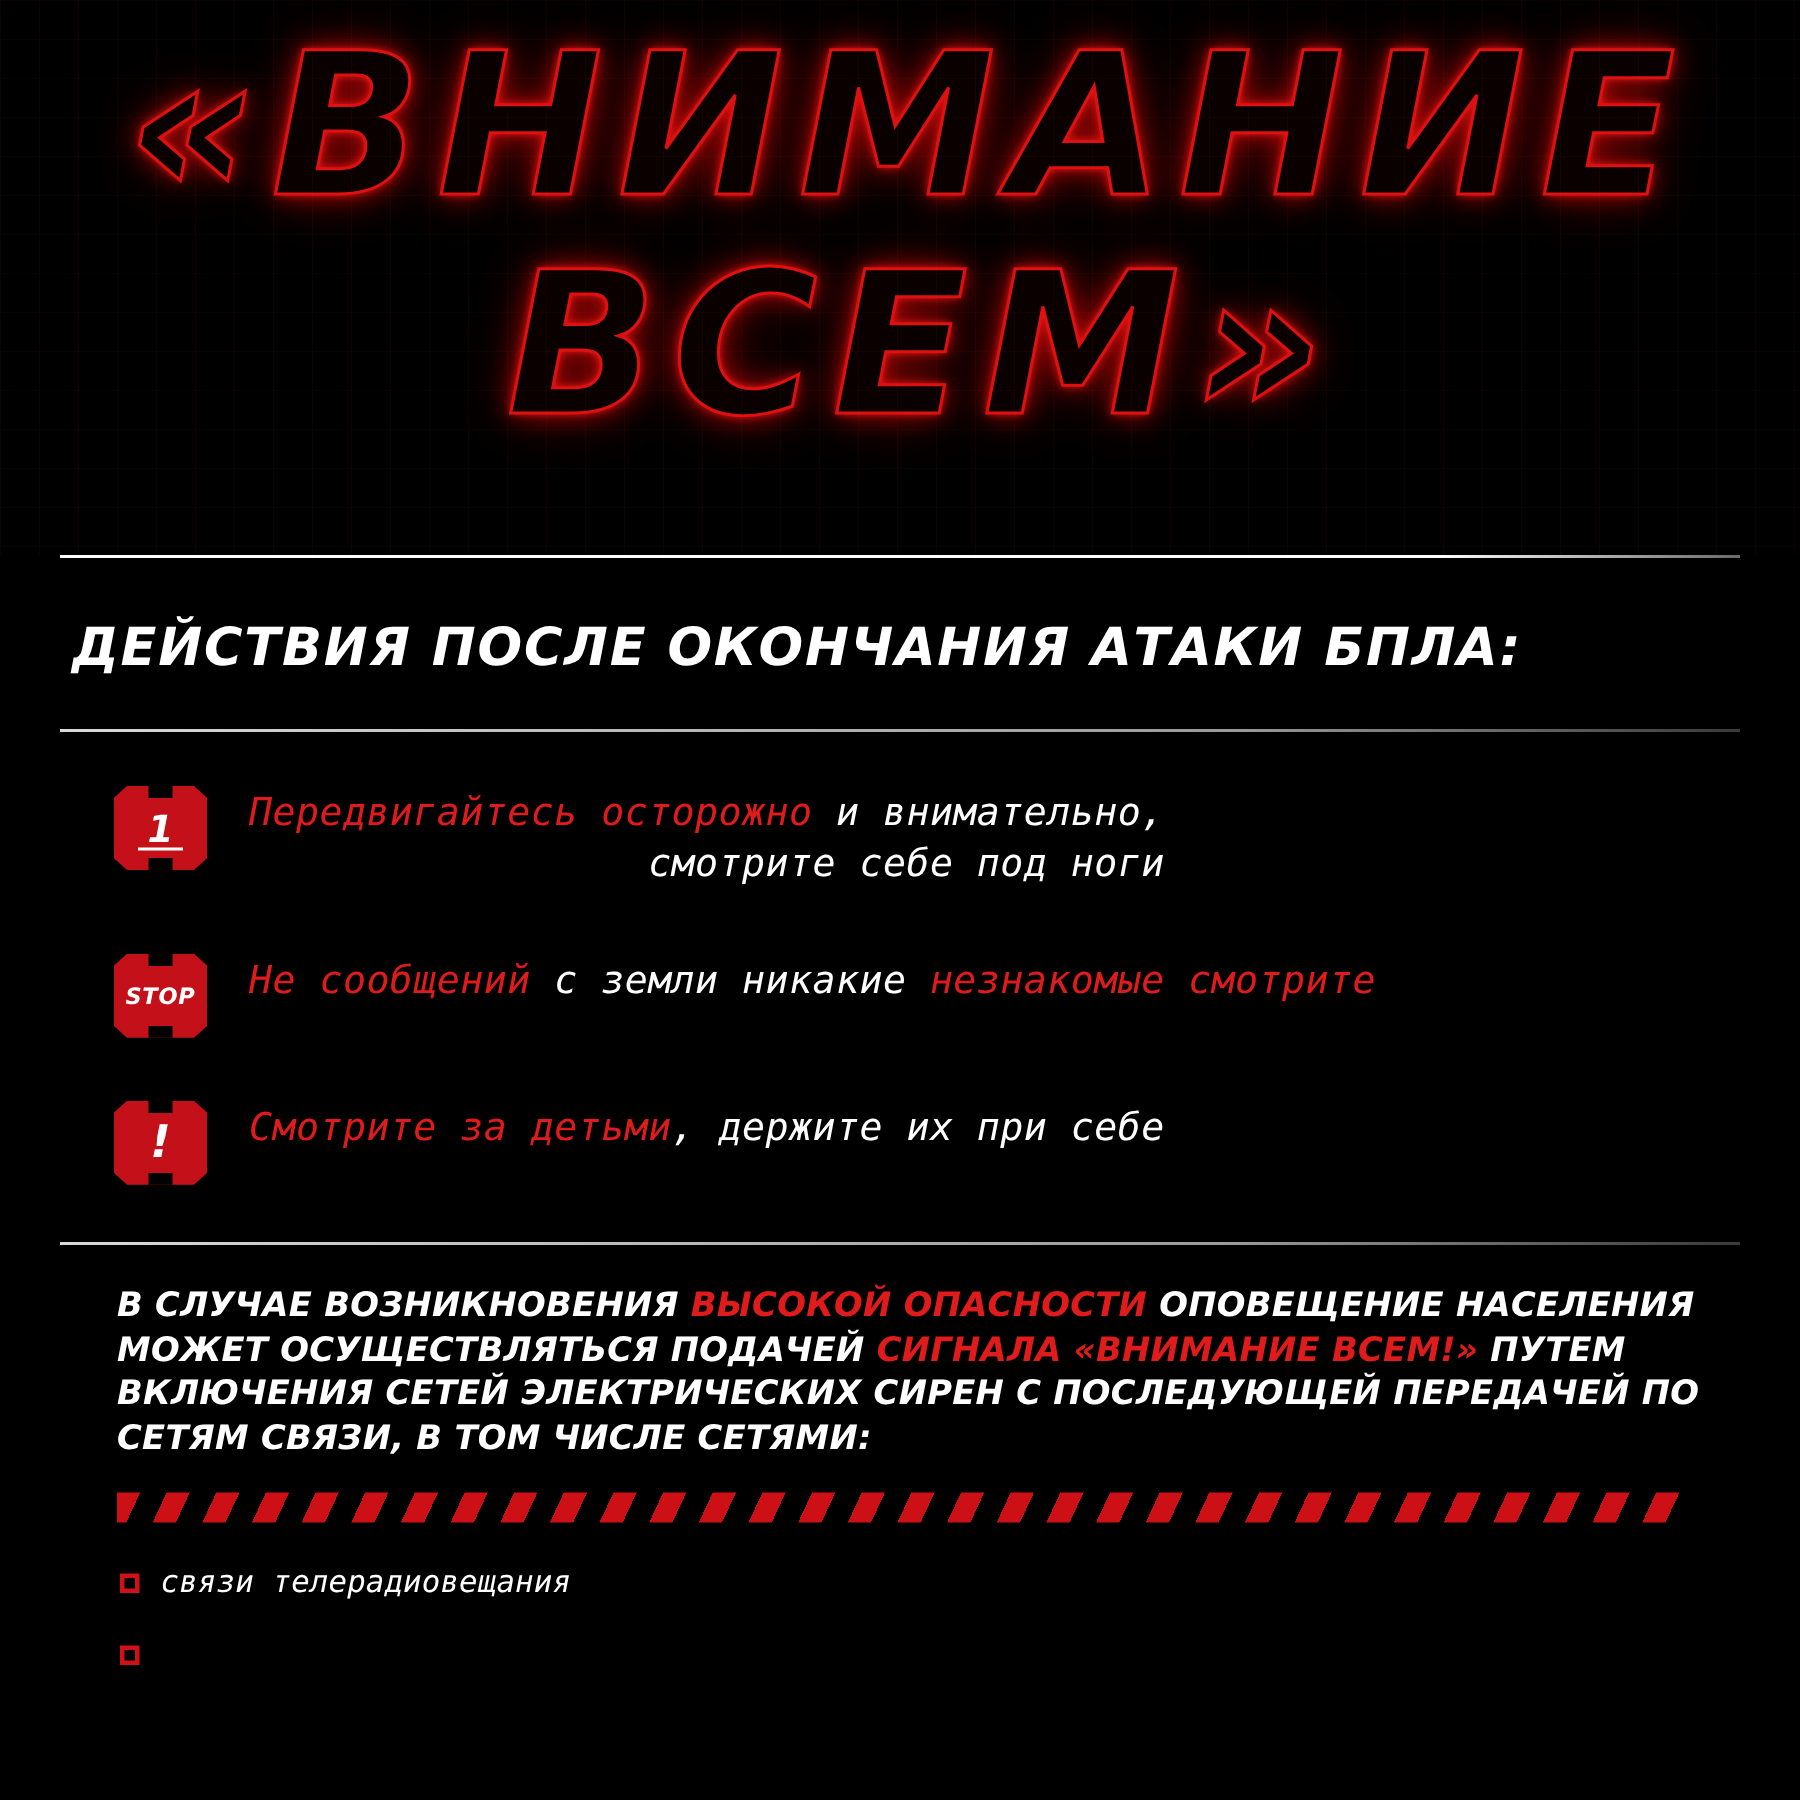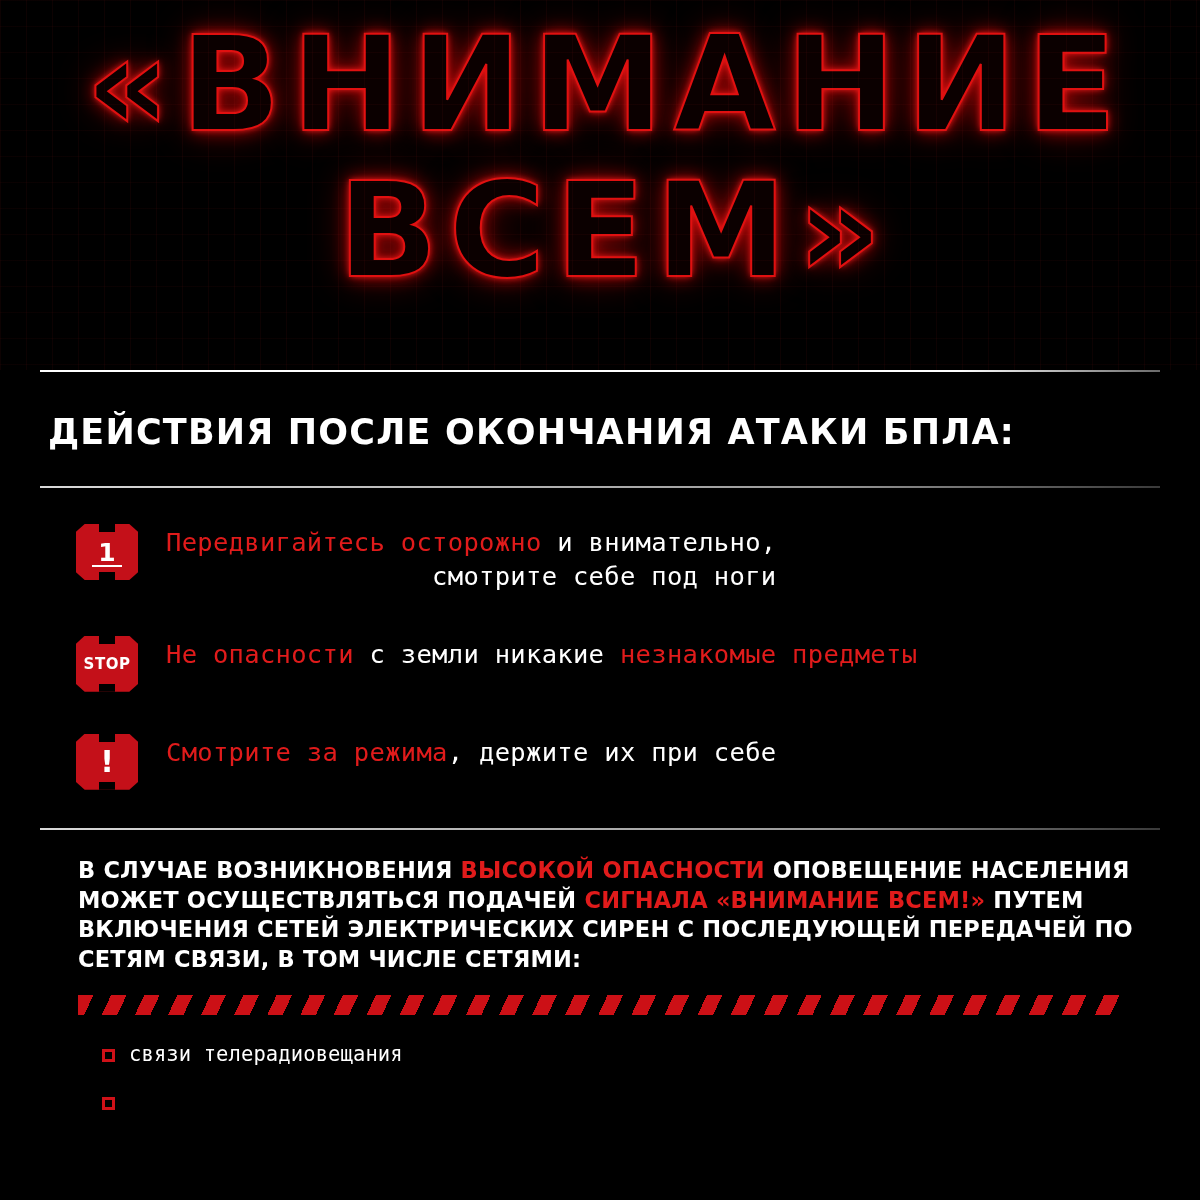--- a/index.html
+++ b/index.html
@@ -11,20 +11,21 @@
     font-family: "Liberation Sans", sans-serif;
     overflow: hidden;
   }
 
   .poster {
     position: relative;
     width: 1200px;
     height: 1108px;
     background: #000;
     color: #ffffff;
+    font-style: italic;
   }
 
   
   .hero {
     position: relative;
     height: 370px;
     padding-top: 18px;
   }
 
   .hero-line {
@@ -189,21 +190,21 @@
     margin: 20px 0 26px 78px;
     background-image: repeating-linear-gradient(
       115deg,
       #cc1016 0px, #cc1016 14px,
       #000000 14px, #000000 30px);
   }
 
   
   .bullets {
     display: flex;
-    padding: 0 40px 0 102px;
+    padding: 0 40px 0 80px;
   }
 
   .bullet-col { flex: 1 1 0; }
   .bullet-col.left  { max-width: 500px; }
 
   .bullet {
     display: flex;
     align-items: flex-start;
     margin-bottom: 22px;
   }
@@ -251,29 +252,29 @@
         <div class="badge-underline"></div>
       </div>
       <div class="step-text"><span class="hl">Передвигайтесь осторожно</span> и внимательно,<br>смотрите себе под ноги</div>
     </div>
 
     <div class="step">
       <div class="badge">
         <div class="badge-shape"></div>
         <div class="badge-glyph stop">STOP</div>
       </div>
-      <div class="step-text"><span class="hl">Не опасности</span> с земли никакие <span class="hl">незнакомые предметы</span></div>
+      <div class="step-text"><span class="hl">Не сообщений</span> с земли никакие <span class="hl">незнакомые смотрите</span></div>
     </div>
 
     <div class="step">
       <div class="badge">
         <div class="badge-shape"></div>
         <div class="badge-glyph excl">!</div>
       </div>
-      <div class="step-text"><span class="hl">Смотрите за режима</span>, держите их при себе</div>
+      <div class="step-text"><span class="hl">Смотрите за детьми</span>, держите их при себе</div>
     </div>
 
   </div>
 
   <div class="rule dim"></div>
 
   <div class="notice">В СЛУЧАЕ ВОЗНИКНОВЕНИЯ <span class="hl">ВЫСОКОЙ ОПАСНОСТИ</span> ОПОВЕЩЕНИЕ НАСЕЛЕНИЯ МОЖЕТ ОСУЩЕСТВЛЯТЬСЯ ПОДАЧЕЙ <span class="hl">СИГНАЛА «ВНИМАНИЕ ВСЕМ!»</span> ПУТЕМ ВКЛЮЧЕНИЯ СЕТЕЙ ЭЛЕКТРИЧЕСКИХ СИРЕН С ПОСЛЕДУЮЩЕЙ ПЕРЕДАЧЕЙ ПО СЕТЯМ СВЯЗИ, В ТОМ ЧИСЛЕ СЕТЯМИ:</div>
 
   <div class="hazard"></div>
 

